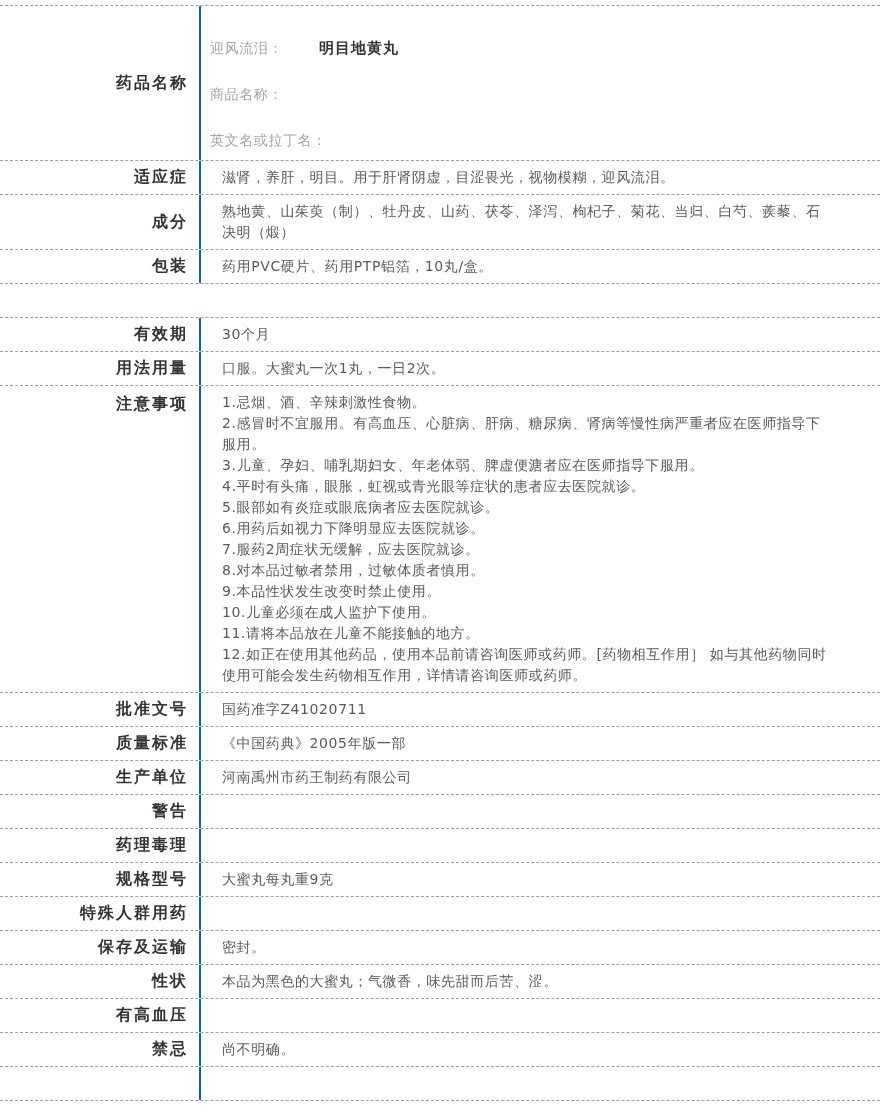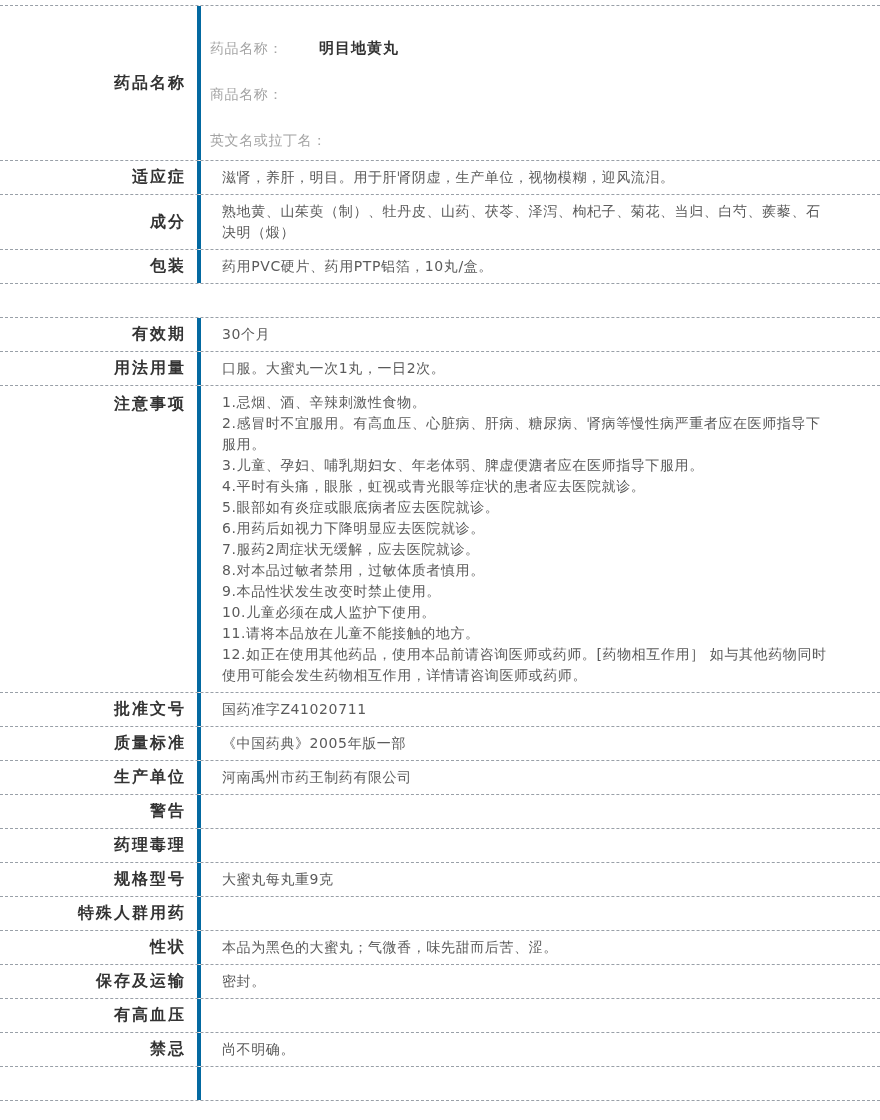--- a/index.html
+++ b/index.html
@@ -13,21 +13,21 @@
     border-top:1px dashed #99a0a8;
   }
   .row {
     display:flex;
     align-items:stretch;
     border-bottom:1px dashed #99a0a8;
   }
   .label-cell {
     flex:0 0 201px;
     width:201px;
-    border-right:4px solid #0369a1;
+    border-right:2px solid #0369a1;
     display:flex;
     align-items:center;
     justify-content:flex-end;
     padding-right:11px;
   }
   .row.valign-top .label-cell {
     align-items:flex-start;
     padding-top:8px;
   }
   .row-label {
@@ -63,36 +63,36 @@
 <body>
 
 <div class="drug-table">
 
   <div class="row">
     <div class="label-cell">
       <span class="row-label">药品名称</span>
     </div>
     <div class="content-cell name-content">
       <div class="name-line">
-        <span class="field-key">药品名称：</span><span class="field-value">明目地黄丸</span>
+        <span class="field-key">迎风流泪：</span><span class="field-value">明目地黄丸</span>
       </div>
       <div class="name-line">
         <span class="field-key">商品名称：</span><span class="field-value"></span>
       </div>
       <div class="name-line">
         <span class="field-key">英文名或拉丁名：</span><span class="field-value"></span>
       </div>
     </div>
   </div>
 
   <div class="row">
     <div class="label-cell">
         <span class="row-label">适应症</span>
       </div>
-    <div class="content-cell">滋肾，养肝，明目。用于肝肾阴虚，生产单位，视物模糊，迎风流泪。</div>
+    <div class="content-cell">滋肾，养肝，明目。用于肝肾阴虚，目涩畏光，视物模糊，迎风流泪。</div>
   </div>
 
   <div class="row">
     <div class="label-cell">
         <span class="row-label">成分</span>
       </div>
     <div class="content-cell">熟地黄、山茱萸（制）、牡丹皮、山药、茯苓、泽泻、枸杞子、菊花、当归、白芍、蒺藜、石决明（煅）</div>
   </div>
 
 
@@ -183,34 +183,34 @@
 
   <div class="row">
     <div class="label-cell">
         <span class="row-label">特殊人群用药</span>
       </div>
     <div class="content-cell"></div>
   </div>
 
   <div class="row">
     <div class="label-cell">
+        <span class="row-label">保存及运输</span>
+      </div>
+    <div class="content-cell">密封。</div>
+  </div>
+
+  <div class="row">
+    <div class="label-cell">
         <span class="row-label">性状</span>
       </div>
     <div class="content-cell">本品为黑色的大蜜丸；气微香，味先甜而后苦、涩。</div>
   </div>
 
   <div class="row">
     <div class="label-cell">
-        <span class="row-label">保存及运输</span>
-      </div>
-    <div class="content-cell">密封。</div>
-  </div>
-
-  <div class="row">
-    <div class="label-cell">
         <span class="row-label">有高血压</span>
       </div>
     <div class="content-cell"></div>
   </div>
 
   <div class="row">
     <div class="label-cell">
         <span class="row-label">禁忌</span>
       </div>
     <div class="content-cell">尚不明确。</div>

